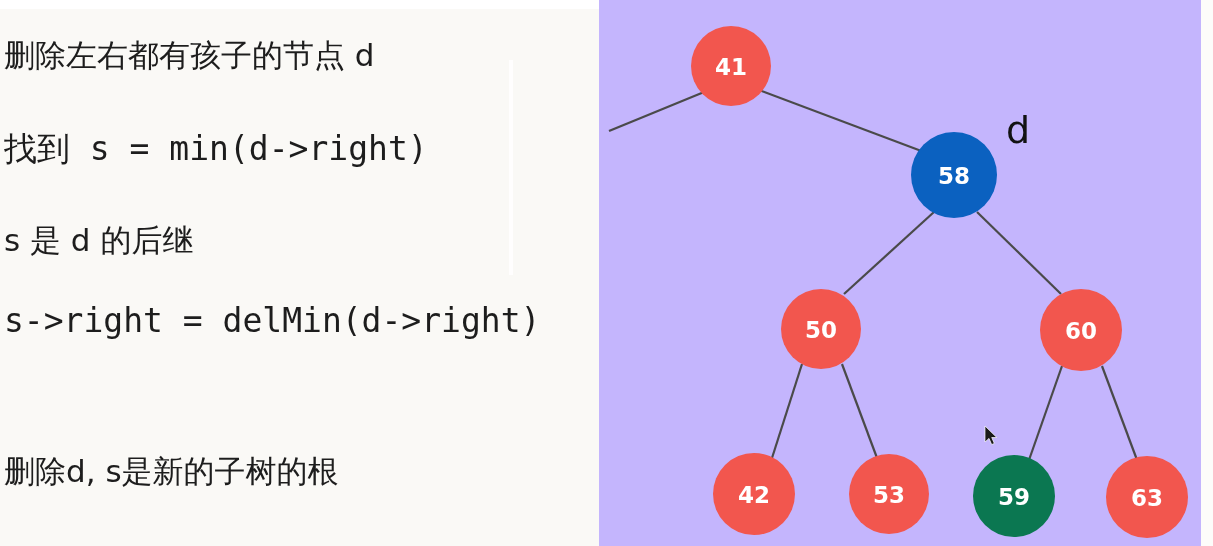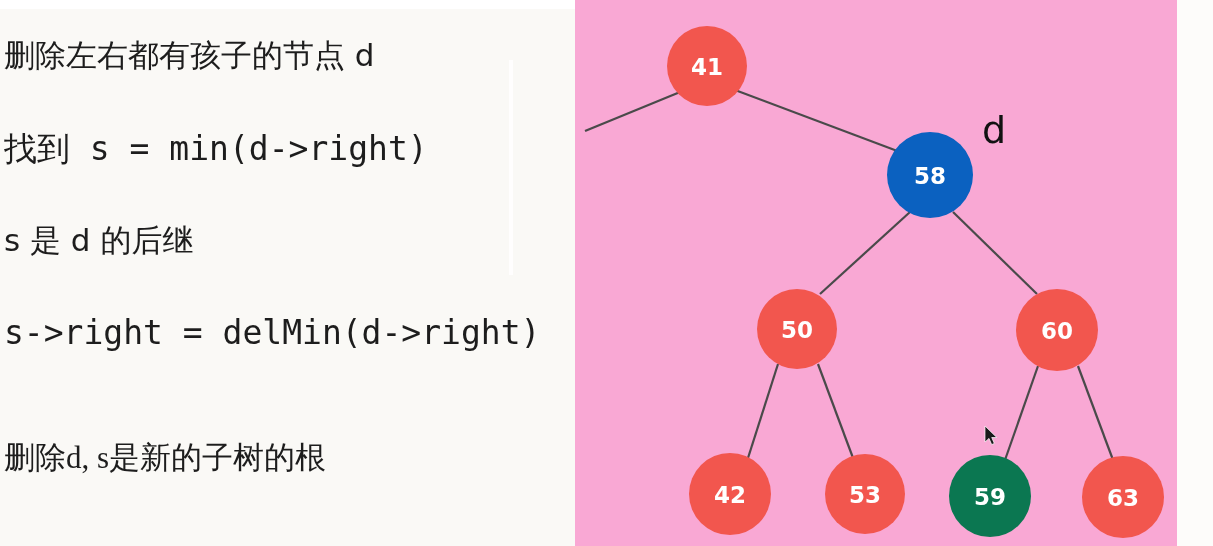--- a/index.html
+++ b/index.html
@@ -48,23 +48,23 @@
   
   .artifact {
     position: absolute;
     background: #ffffff;
     opacity: 0.85;
   }
 
   
   #tree-panel {
     position: absolute;
-    left: 575px; top: 0;
+    left: 599px; top: 0;
     width: 602px; height: 546px;
-    background: #f9a8d4;
+    background: #c4b5fd;
     overflow: hidden;
   }
   #tree-svg {
     position: absolute;
     left: 0; top: 0;
     width: 602px; height: 546px;
   }
   .node-circle { stroke: none; }
   .node-label {
     fill: #ffffff;
@@ -103,22 +103,22 @@
   <div id="left-panel">
     <div class="panel-top-strip"></div>
 
     <div class="artifact" style="left:509px; top:60px; width:4px; height:215px;"></div>
     <div class="artifact" style="left:604px; top:0px; width:7px; height:120px;"></div>
     <div class="artifact" style="left:601px; top:180px; width:9px; height:90px;"></div>
 
     <div class="text-line cjk" style="top:40px;text-align:center;">删除左右都有孩子的节点 d</div>
     <div class="text-line cjk" style="top:225px;">s 是 d 的后继</div>
     <div class="text-line" style="top:132px;">找到 s = min(d-&gt;right)</div>
-    <div class="text-line" style="top:316px;">s-&gt;right = delMin(d-&gt;right)</div>
-    <div class="text-line cjk" style="top:442px;font-family:Liberation Serif, serif;">删除d, s是新的子树的根</div>
+    <div class="text-line" style="top:304px;">s-&gt;right = delMin(d-&gt;right)</div>
+    <div class="text-line cjk" style="top:456px;">删除d, s是新的子树的根</div>
   </div>
 
   <div id="tree-panel">
     <svg id="tree-svg" viewBox="0 0 602 546">
       <g id="edges-group">
           <line x1="10" y1="131" x2="110" y2="90" class="edge-line" stroke="#4a4a4a"></line>
           <line x1="160" y1="90" x2="325" y2="152" class="edge-line" stroke="#4a4a4a"></line>
           <line x1="335" y1="212" x2="245" y2="294" class="edge-line" stroke="#4a4a4a"></line>
           <line x1="378" y1="212" x2="462" y2="294" class="edge-line" stroke="#4a4a4a"></line>
           <line x1="203" y1="364" x2="173" y2="458" class="edge-line" stroke="#4a4a4a"></line>

